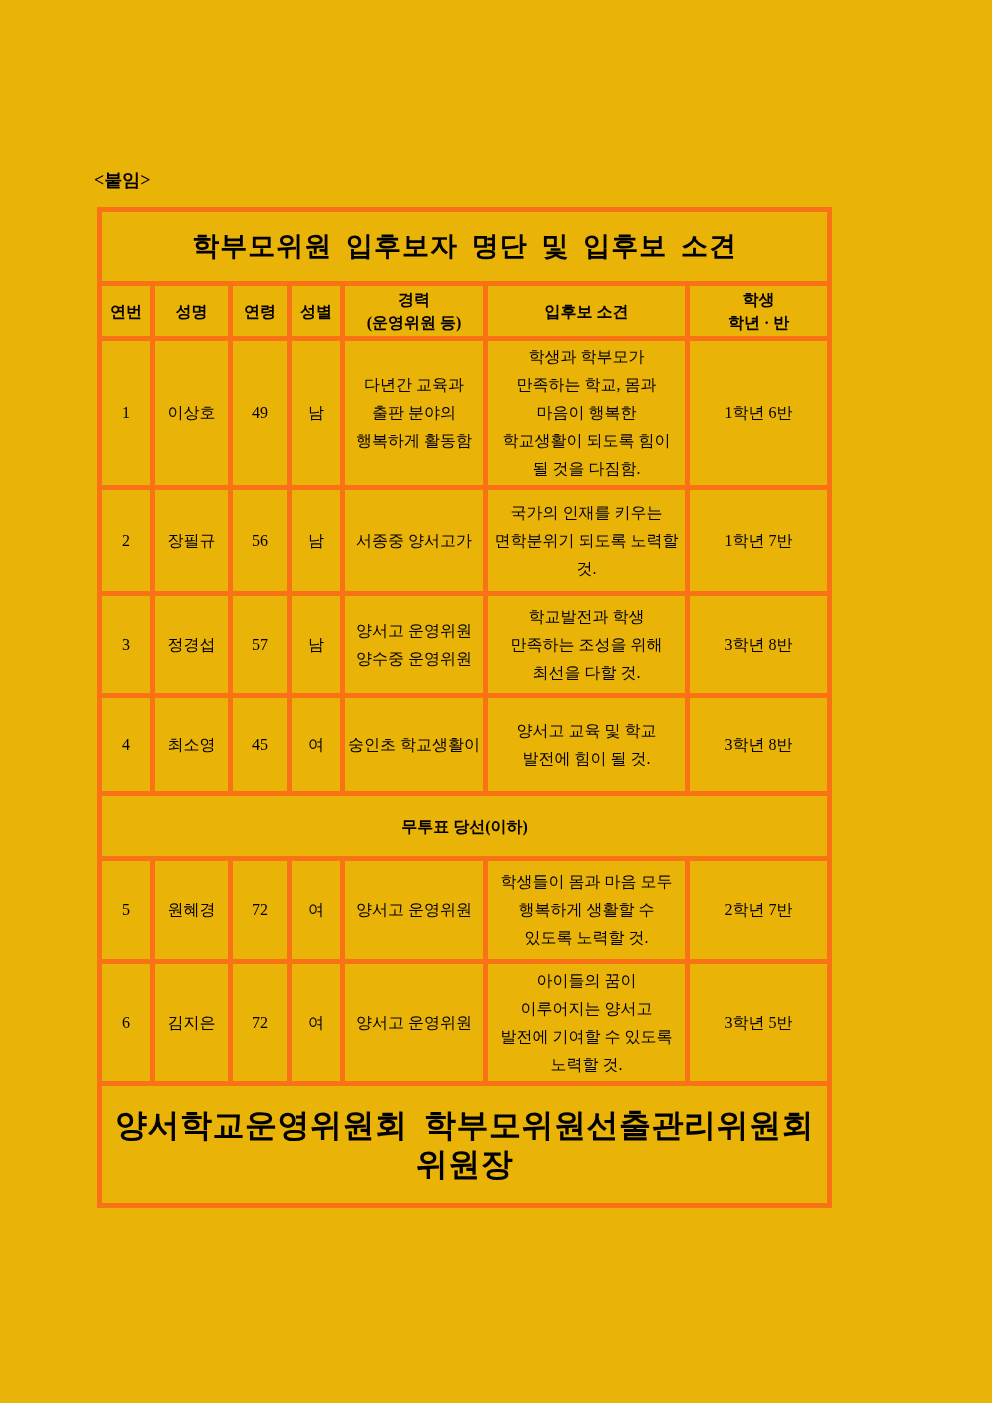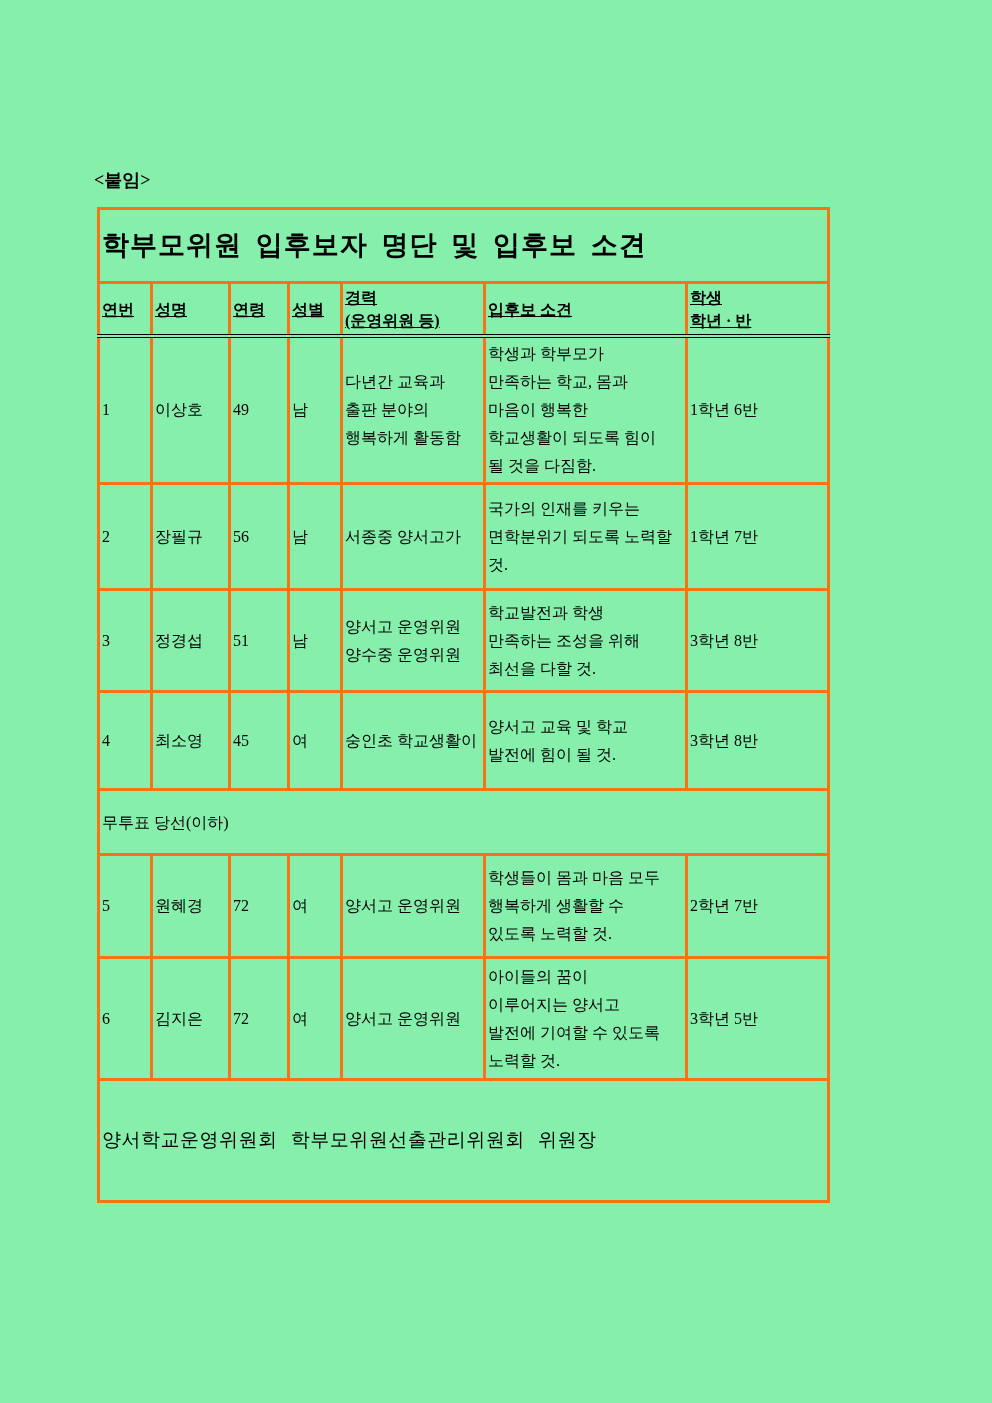--- a/index.html
+++ b/index.html
@@ -2,75 +2,76 @@
 <html><head>
 <meta charset="utf-8">
 <style>
   * { margin: 0; padding: 0; box-sizing: border-box; }
   html, body {
     width: 992px; height: 1403px;
     background: #ffffff;
     font-family: "Liberation Serif", "DejaVu Serif", serif;
     color: #000;
   }
-  #page { position: relative; width: 992px; height: 1403px; background: #86efac; overflow: hidden; }
+  #page { position: relative; width: 992px; height: 1403px; background: #eab308; overflow: hidden; }
 
   .attachment-label {
     position: absolute;
     left: 94px; top: 168px;
     font-size: 18px;
     font-weight: bold;
     letter-spacing: 0px;
   }
 
   table.doc-table {
     position: absolute;
     left: 97px; top: 207px;
     width: 730px;
     border-collapse: collapse;
     table-layout: fixed;
     border: 2px solid #000;
     border-bottom-width: 3px;
   }
   table.doc-table td {
-    border: 3px solid #f97316;
+    border: 5px solid #f97316;
+    text-align: center;
     vertical-align: middle;
     font-size: 16px;
     line-height: 1.75;
     white-space: pre-line;
     overflow: hidden;
     padding: 2px 2px;
   }
 
   tr.title-row { height: 74px; }
   tr.title-row td {
     font-size: 27px;
     font-weight: bold;
     word-spacing: 6px;
     letter-spacing: 1px;
     line-height: 1.2;
   }
-  tr.header-row { height: 50px; text-decoration: underline; }
+  tr.header-row { height: 50px; }
   tr.header-row td {
     font-weight: bold;
     line-height: 1.45;
     border-bottom: 4px double #000;
   }
   tr.row-1 { height: 147px; }
   tr.row-2 { height: 106px; }
   tr.row-3 { height: 102px; }
   tr.row-4 { height: 98px; }
   tr.separator-row { height: 65px; }
-  tr.separator-row td { font-weight: normal; line-height: 1.2; }
+  tr.separator-row td { font-weight: bold; line-height: 1.2; }
   tr.row-5 { height: 103px; }
   tr.row-6 { height: 122px; }
   tr.footer-row { height: 122px; }
   tr.footer-row td {
-    font-size: 19px;
-    font-weight: normal;
+    font-size: 32px;
+    font-weight: bold;
     word-spacing: 8px;
     letter-spacing: 0.5px;
     line-height: 1.2;
   }
 </style>
 </head>
 <body>
 
 <div id="page">
 
@@ -128,21 +129,21 @@
       <td>서종중 양서고가</td>
       <td>국가의 인재를 키우는
 면학분위기 되도록 노력할
 것.</td>
       <td>1학년 7반</td>
     </tr>
 
     <tr class="row-3">
       <td>3</td>
       <td>정경섭</td>
-      <td>51</td>
+      <td>57</td>
       <td>남</td>
       <td>양서고 운영위원
 양수중 운영위원</td>
       <td>학교발전과 학생
 만족하는 조성을 위해
 최선을 다할 것.</td>
       <td>3학년 8반</td>
     </tr>
 
     <tr class="row-4">

